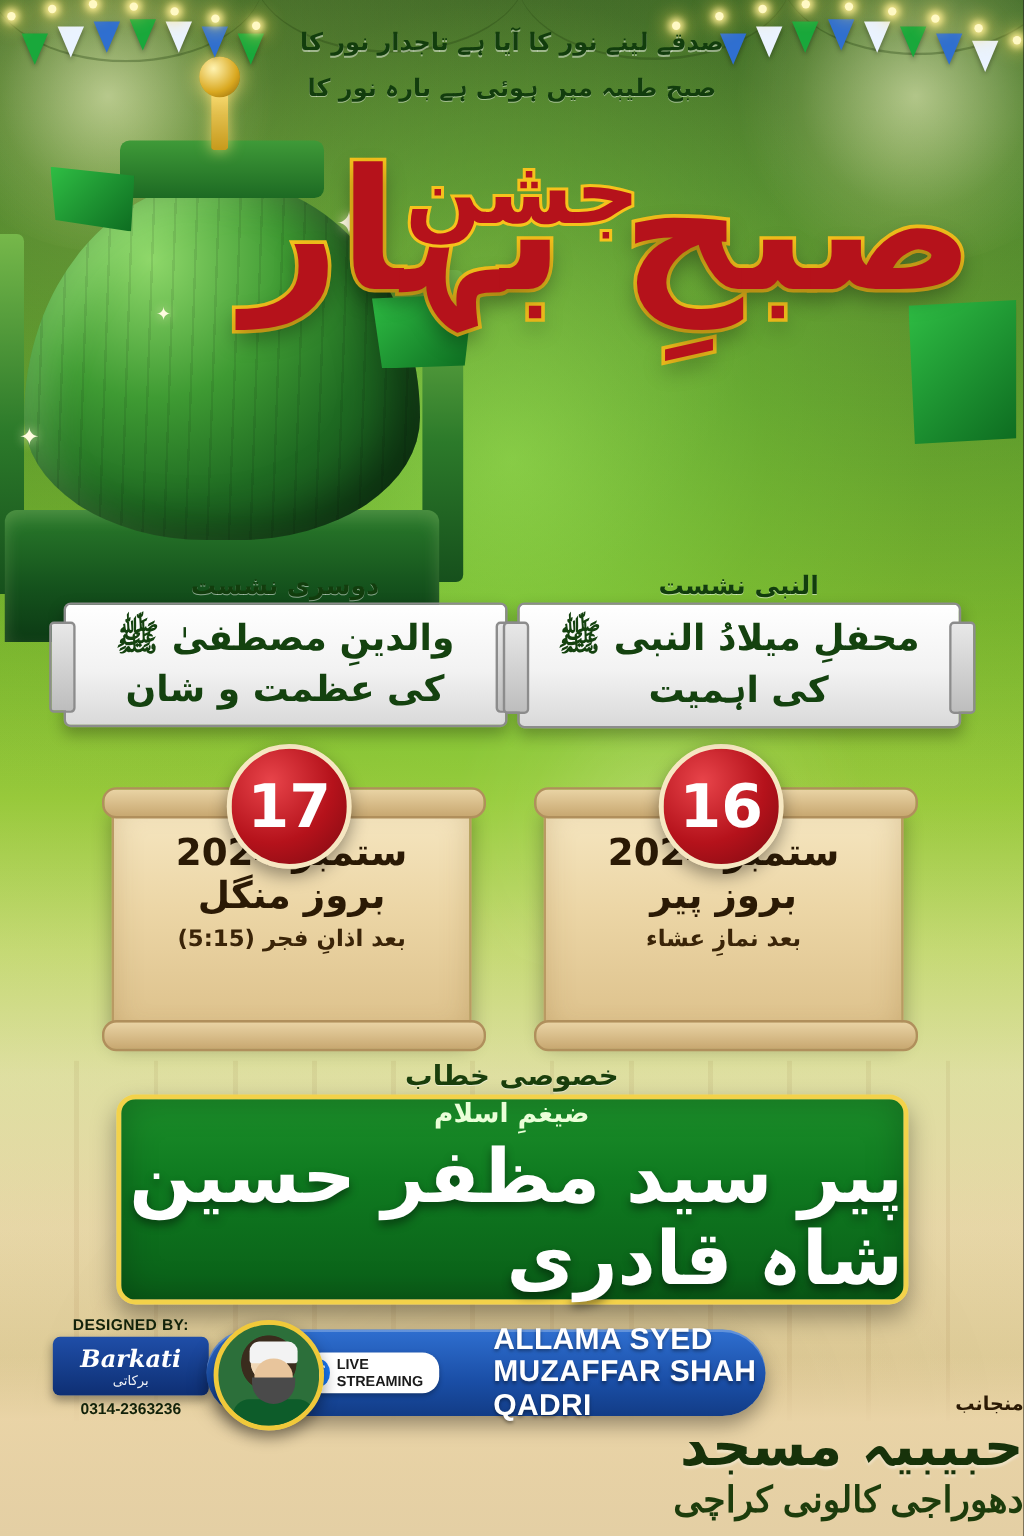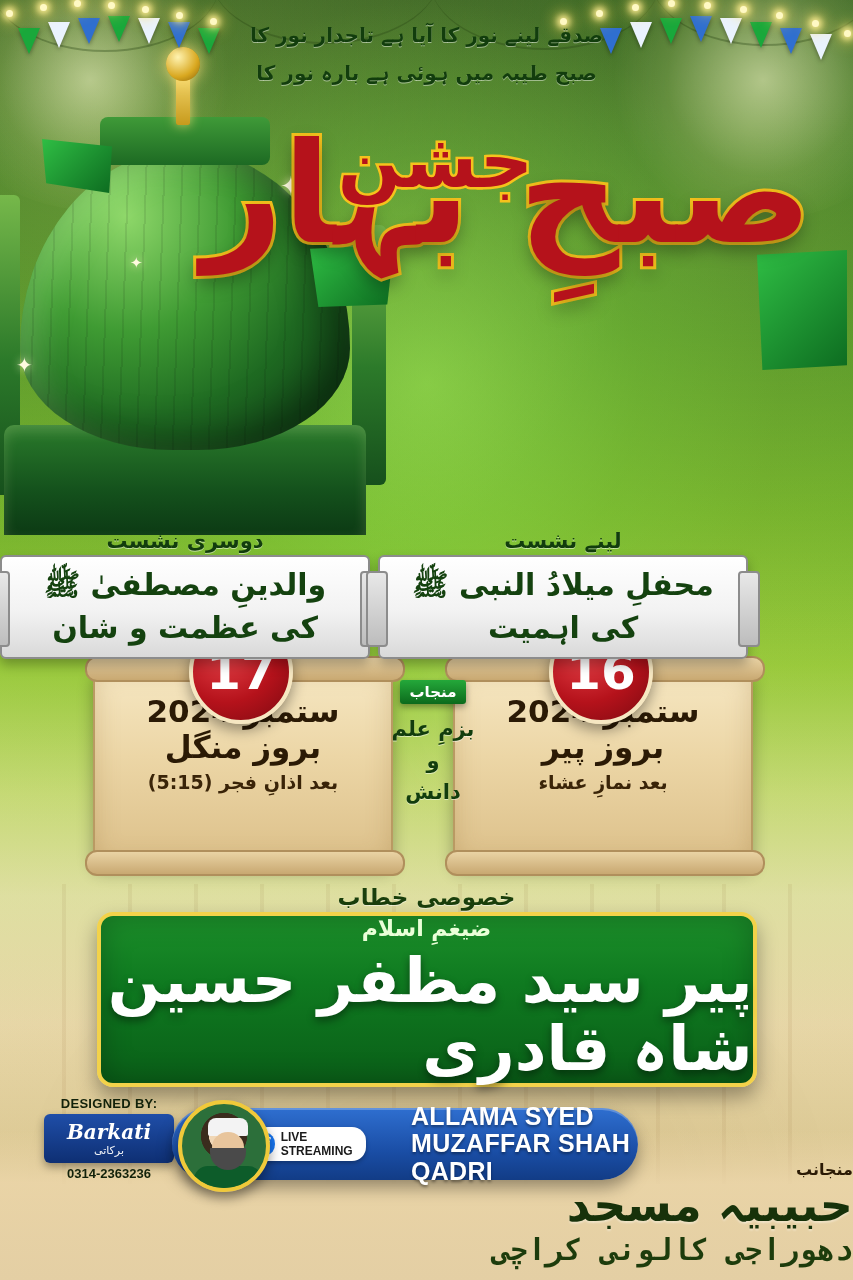--- a/index.html
+++ b/index.html
@@ -127,22 +127,22 @@
   }
   .subtitle-badi {
     position:absolute; z-index:8; left:0; right:0; top:424px;
     text-align:center;
     font-family:"DejaVu Sans", sans-serif;
     font-size:44px; font-weight:bold; color:#f3d24a;
     -webkit-text-stroke:2px #7a3a06; paint-order: stroke fill;
     text-shadow:0 3px 6px rgba(0,0,0,.4);
   }
   
-  .sessions { position:absolute; top:529px; left:0; width:100%; z-index:8;
-    display:flex; justify-content:flex-start; gap:8px; }
+  .sessions { position:absolute; top:476px; left:0; width:100%; z-index:8;
+    display:flex; justify-content:center; gap:8px; }
   .session { width:370px; }
   .session .label {
     text-align:center; font-family:"DejaVu Sans", sans-serif;
     font-size:21px; font-weight:bold; color:#123d0d;
     text-shadow:0 1px 0 rgba(255,255,255,.5);
     margin-bottom:2px;
   }
   .ribbon {
     position:relative;
     background: linear-gradient(180deg,#ffffff 0%, #f2f2f2 55%, #d9d9d9 100%);
@@ -298,21 +298,21 @@
   }
   .footer-top {
     font-family:"DejaVu Sans", sans-serif; font-size:16px; font-weight:bold; color:#2b1a05;
   }
   .footer-main {
     font-family:"DejaVu Sans", sans-serif; font-size:46px; font-weight:bold; color:#17320a;
     text-shadow:0 2px 2px rgba(255,255,255,.35);
     line-height:1.15;
   }
   .footer-sub {
-    font-family:Liberation Mono, monospace; font-size:30px; font-weight:bold; color:#1d3c0c;padding-left:48px;
+    font-family:Liberation Sans, sans-serif; font-size:30px; font-weight:bold; color:#1d3c0c;padding-left:48px;
   }
   .bg-arches{
     position:absolute; left:0; bottom:96px; width:100%; height:300px; z-index:1;
     opacity:.28;
     background:
       repeating-linear-gradient(90deg, rgba(255,255,255,.0) 0 62px, rgba(120,70,20,.25) 62px 66px),
       radial-gradient(ellipse at 50% 100%, rgba(120,70,20,.25), rgba(0,0,0,0) 70%);
   }
   .sand{
     position:absolute; left:0; bottom:0; width:100%; height:150px; z-index:2;
@@ -395,21 +395,21 @@
 
   <div class="title-main rtl">صبحِ بہار</div>
   <div class="title-jashn rtl">جشن</div>
 
   <div class="sessions">
     <div class="session">
       <div class="label rtl">دوسری نشست</div>
       <div class="ribbon rtl">والدینِ مصطفیٰ ﷺ کی عظمت و شان</div>
     </div>
     <div class="session">
-      <div class="label rtl">لینے نشست</div>
+      <div class="label rtl">النبی نشست</div>
       <div class="ribbon rtl">محفلِ میلادُ النبی ﷺ کی اہمیت</div>
     </div>
   </div>
 
   <div class="scrolls">
     <div class="scroll scroll-l">
       <div class="scroll-text rtl">
         <div class="scroll-date">ستمبر 2024</div>
         <div class="scroll-date">بروز منگل</div>
         <div class="scroll-sub">بعد اذانِ فجر (5:15)</div>
@@ -419,27 +419,20 @@
       <div class="scroll-text rtl">
         <div class="scroll-date">ستمبر 2024</div>
         <div class="scroll-date">بروز پیر</div>
         <div class="scroll-sub">بعد نمازِ عشاء</div>
       </div>
     </div>
 
     <div class="daybadge left">17</div>
     <div class="daybadge right">16</div>
 
-    <div class="mid-tag">
-      <div class="flagchip rtl">منجاب</div>
-      <div class="lines rtl">
-        <div>بزمِ علم و</div>
-        <div>دانش</div>
-      </div>
-    </div>
   </div>
 
   <div class="khitab-label rtl">خصوصی خطاب</div>
   <div class="speaker-panel">
     <div class="speaker-pre rtl">ضیغمِ اسلام</div>
     <div class="speaker-name rtl">پیر سید مظفر حسین شاہ قادری</div>
   </div>
 
   <div class="designer">
     <div class="dtitle">DESIGNED BY:</div>

